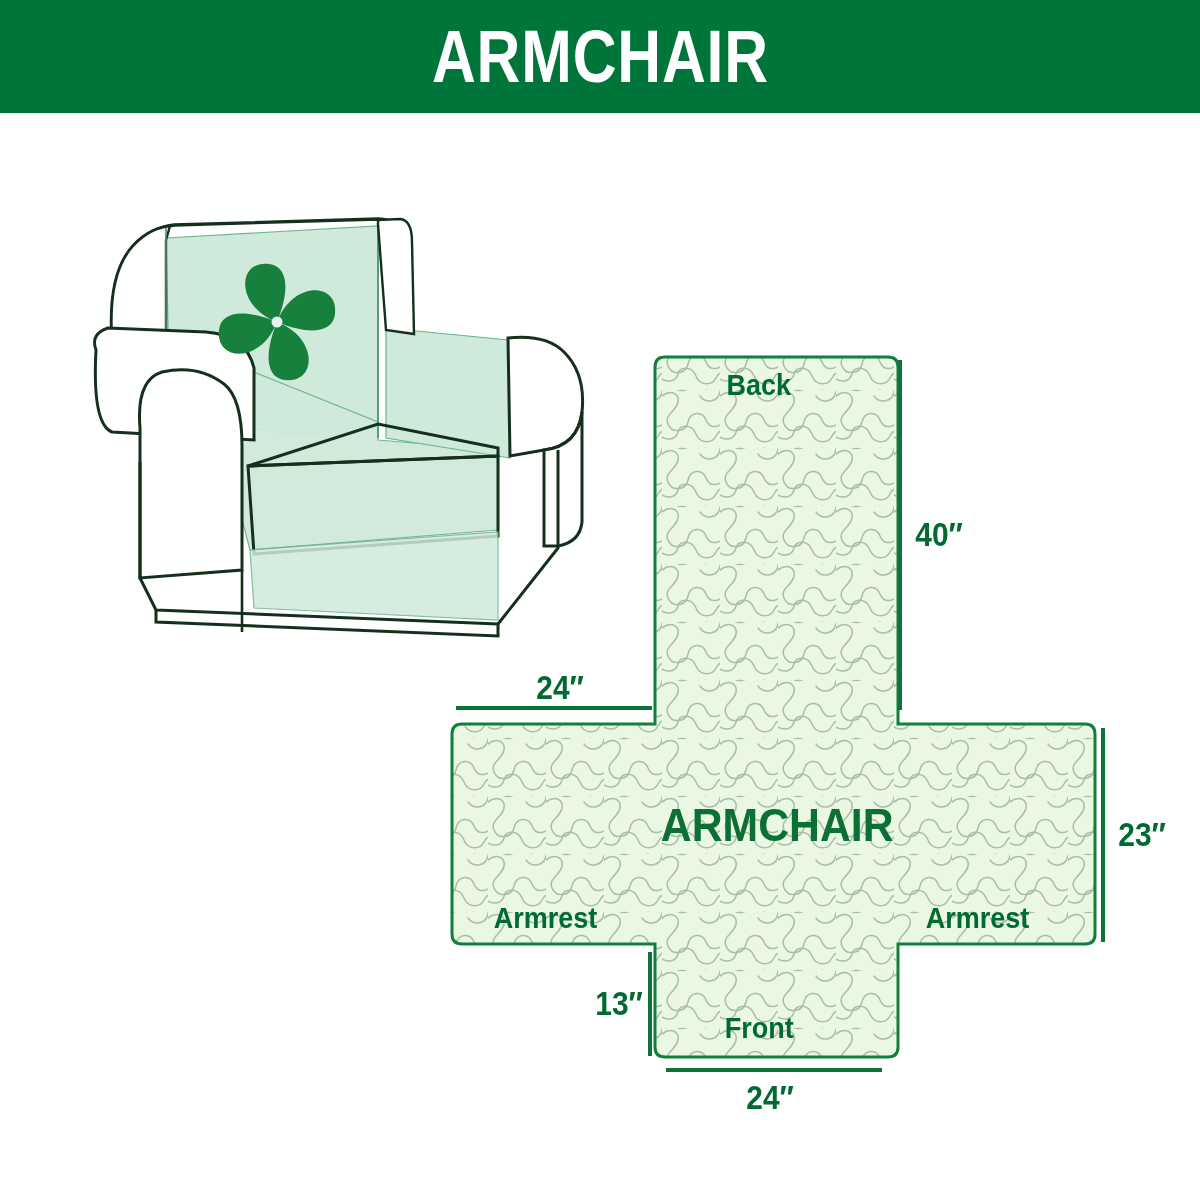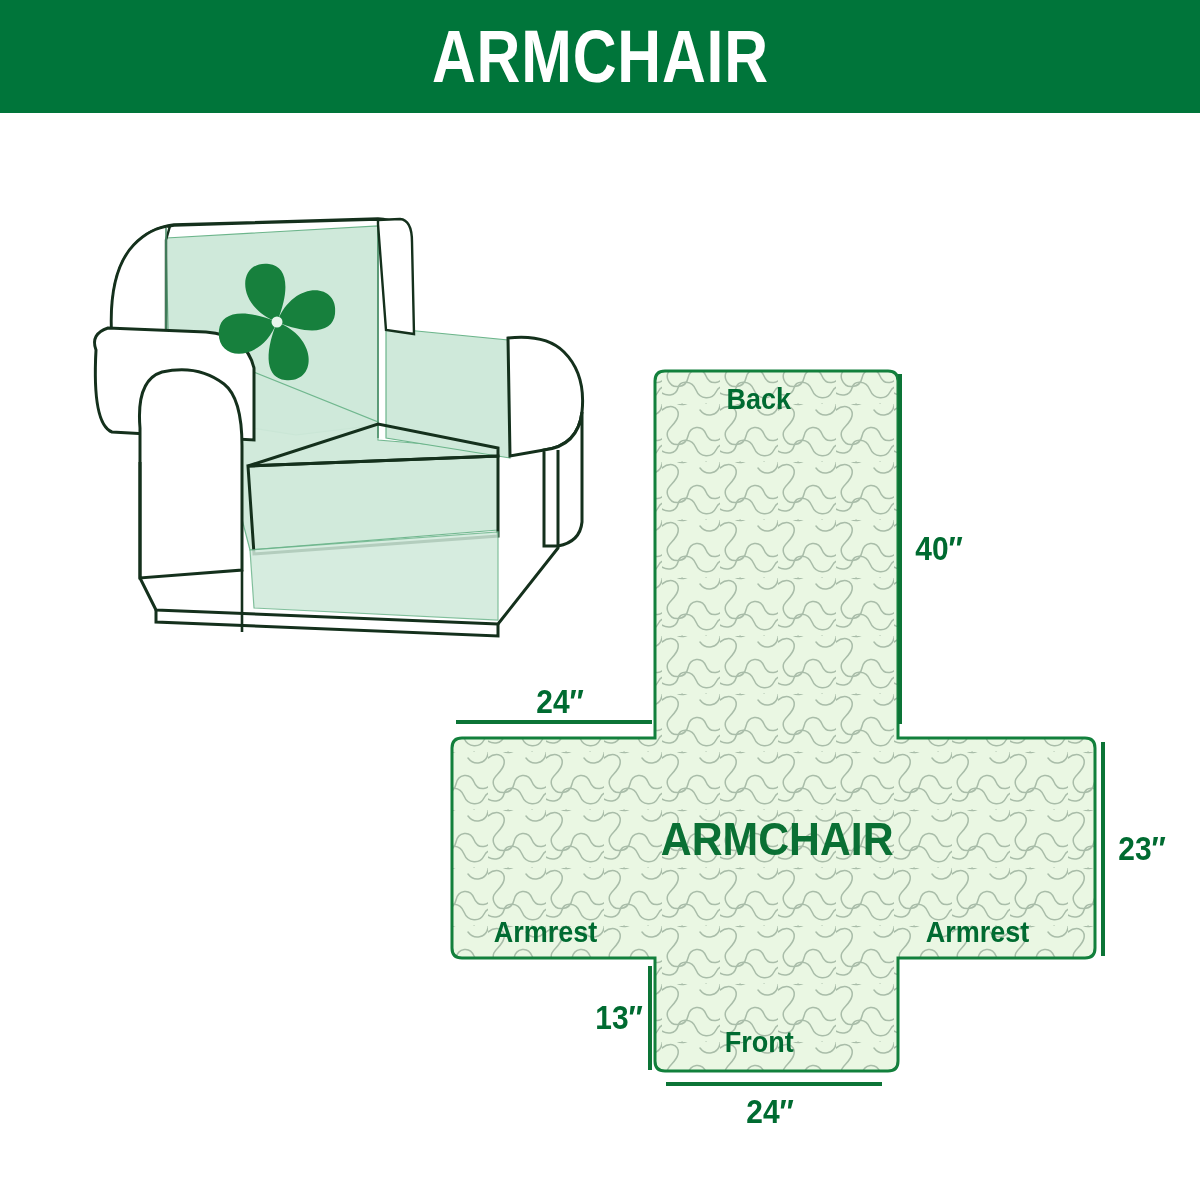--- a/index.html
+++ b/index.html
@@ -38,21 +38,21 @@
   }
   
   #chair-illustration {
     position: absolute;
     left: 78px; top: 200px;
     width: 520px; height: 440px;
   }
   
   #cross-diagram {
     position: absolute;
-    left: 430px; top: 346px;
+    left: 430px; top: 332px;
     width: 760px; height: 790px;
   }
   .dim-text {
     position: absolute;
     color: #006b31;
     font-family: "Liberation Sans Narrow", "Liberation Sans", sans-serif;
     font-weight: bold;
     font-size: 34px;
     white-space: nowrap;
     transform: scaleX(0.88);

